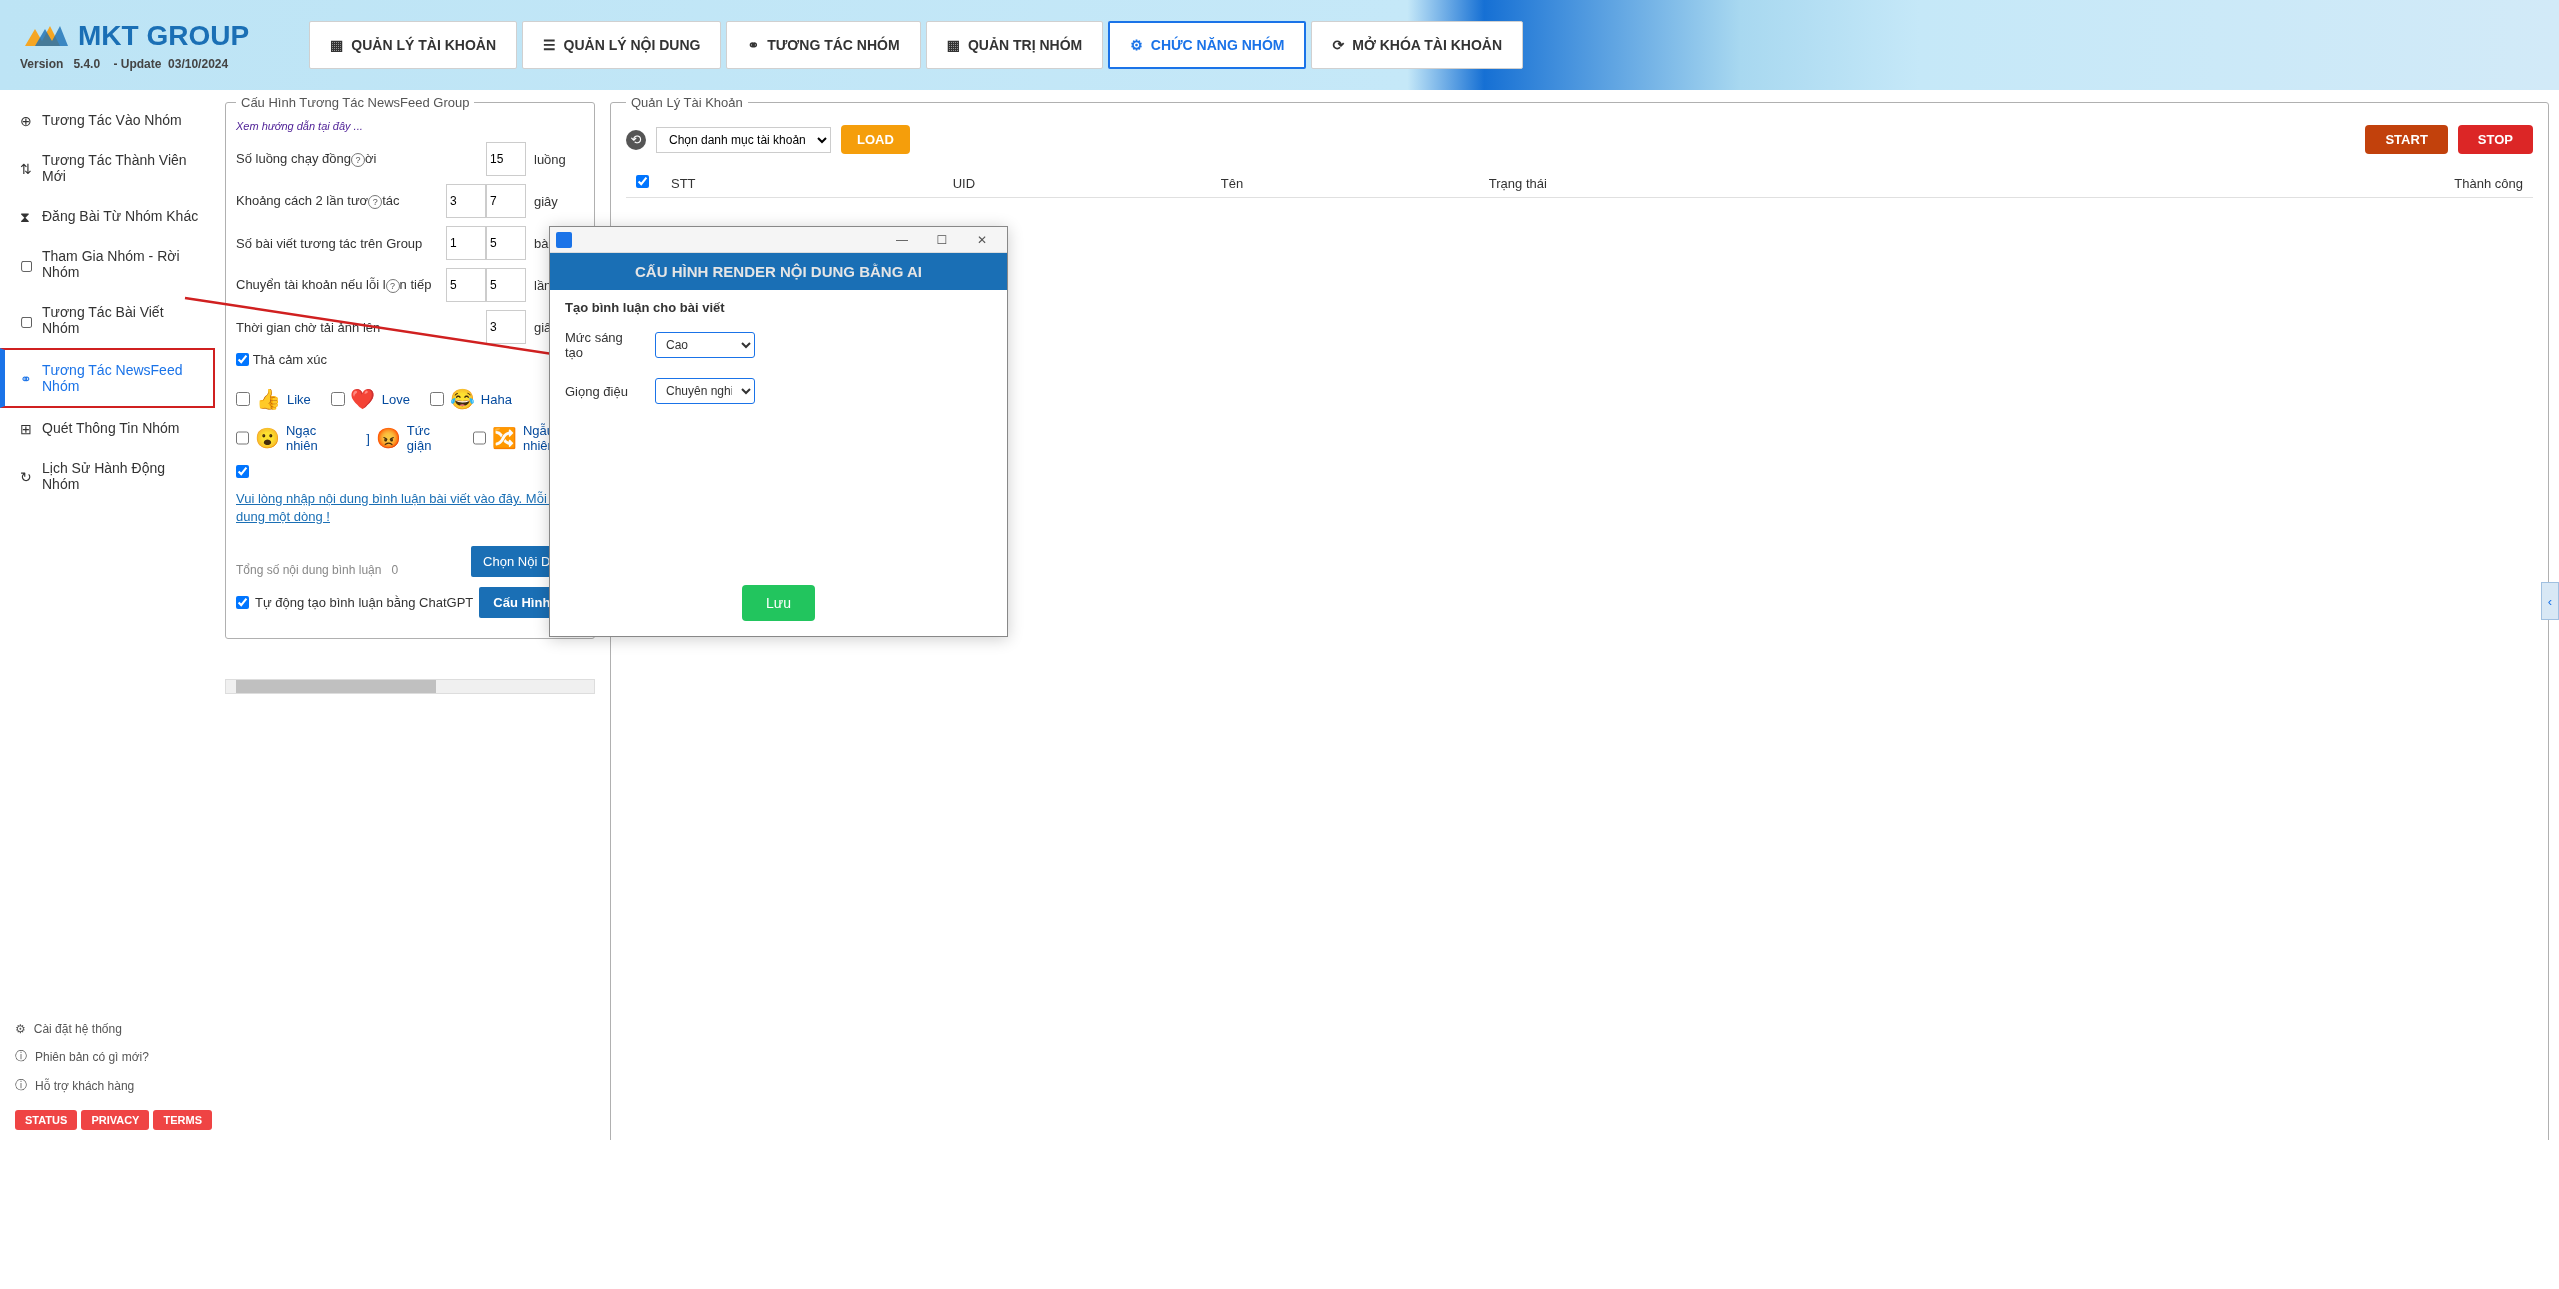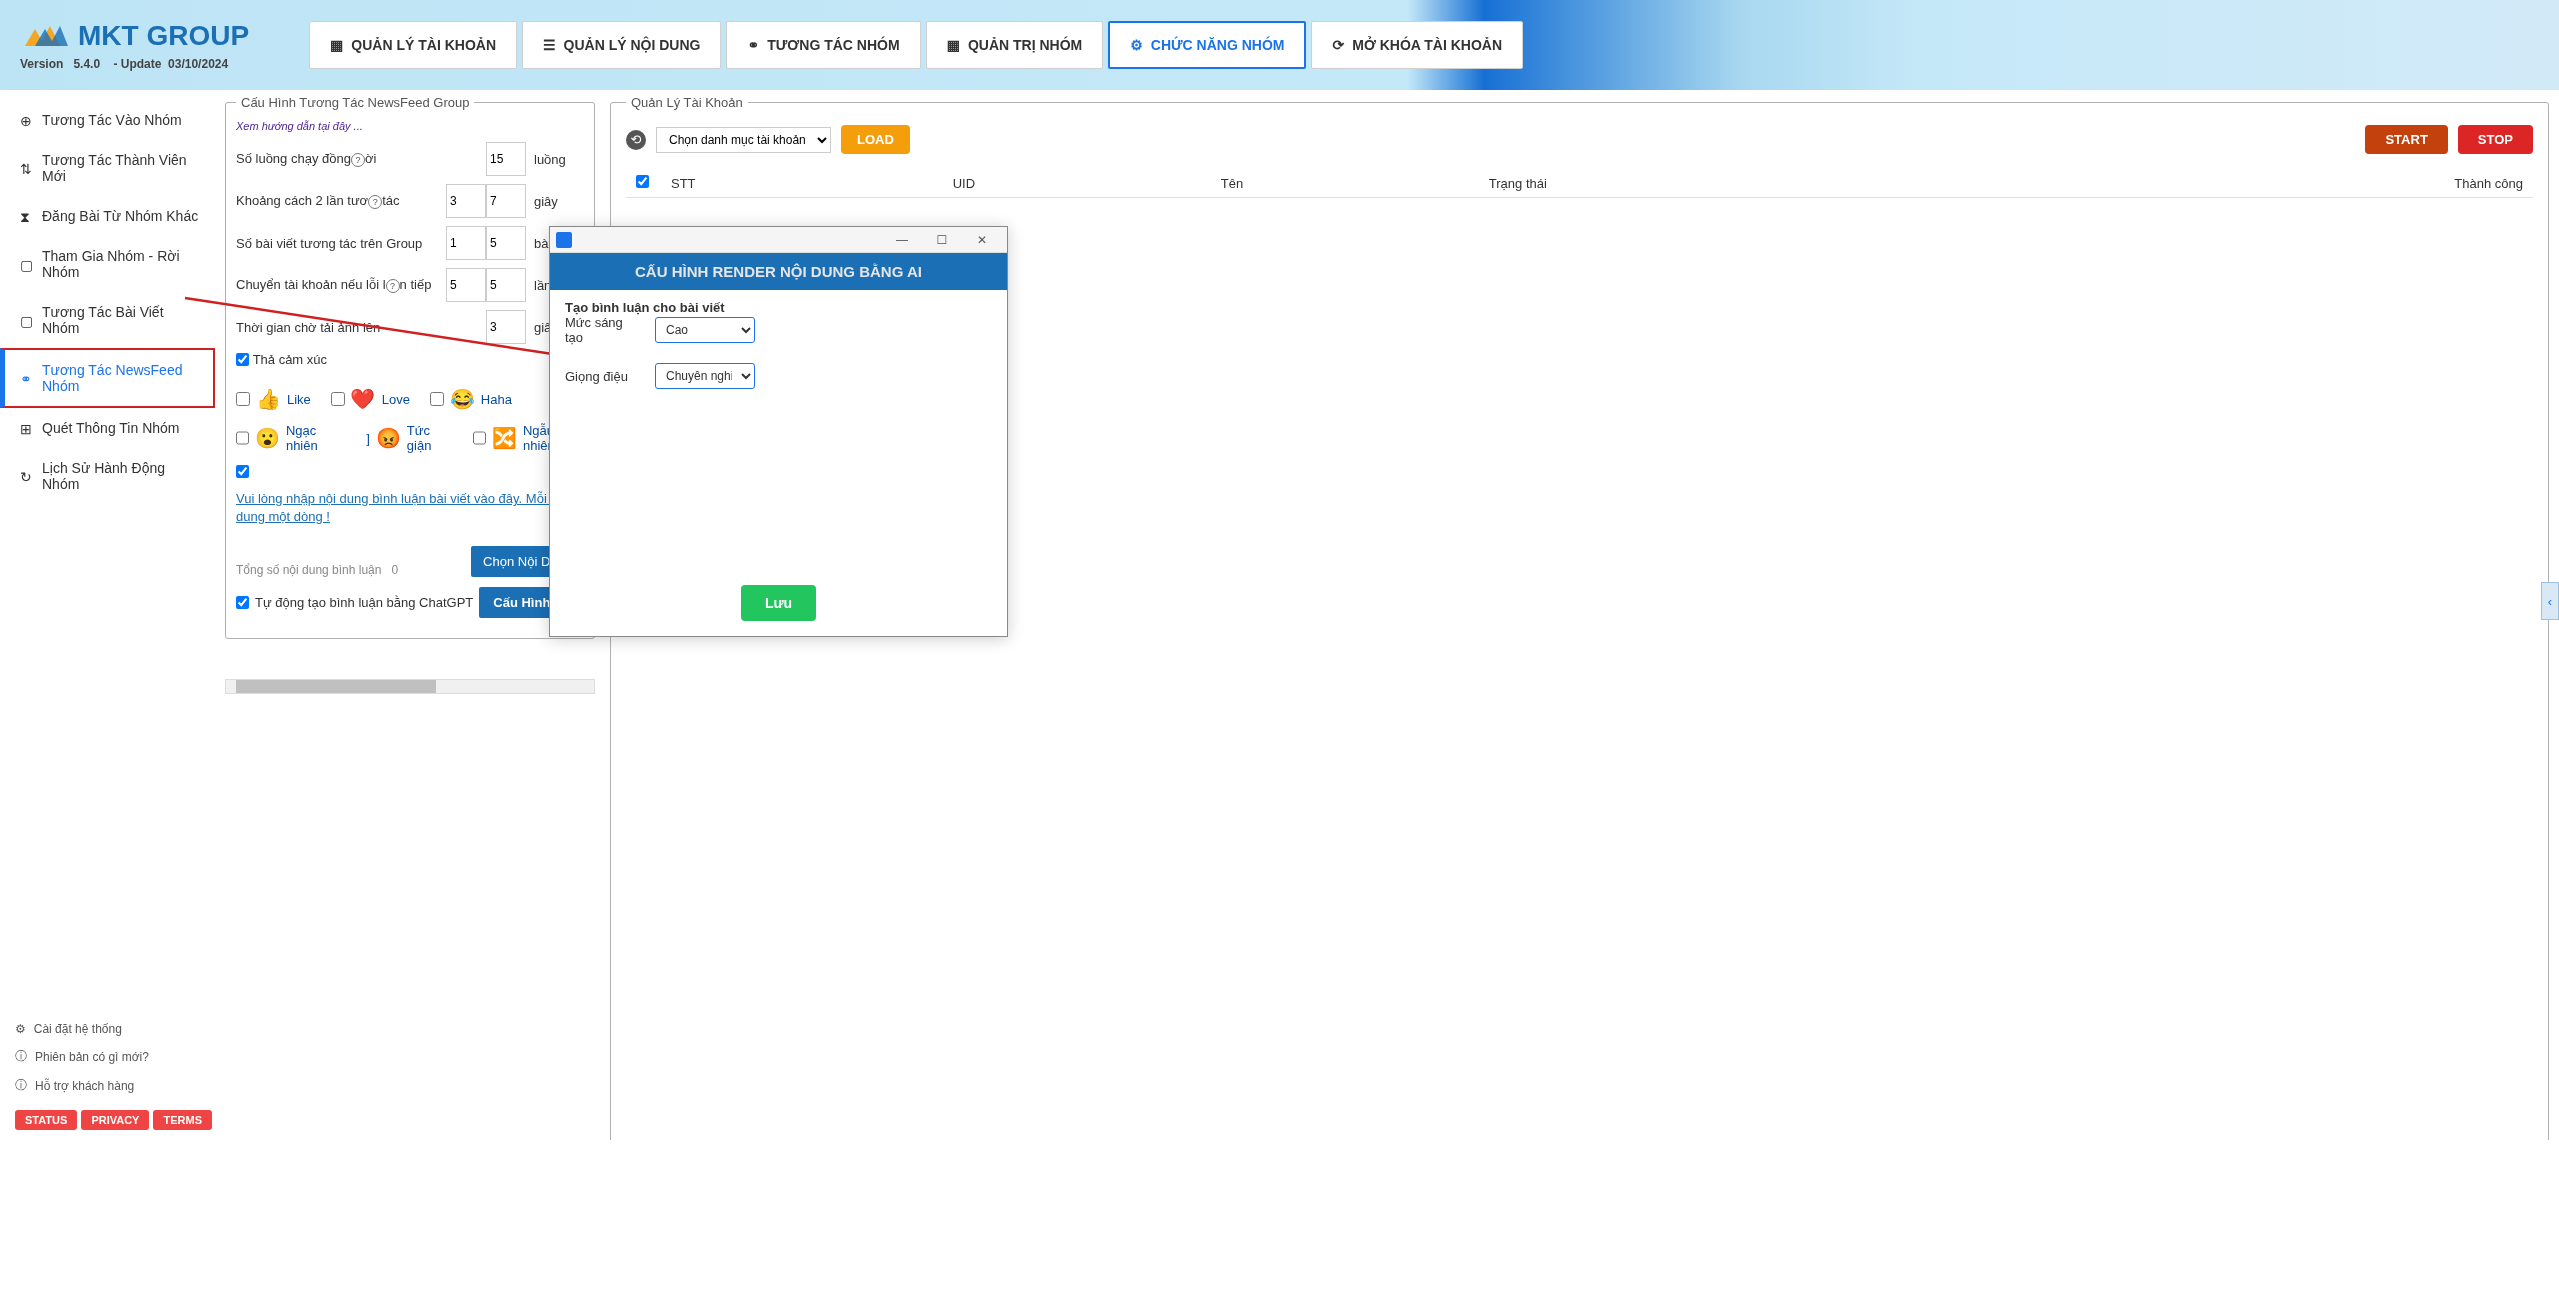--- a/index.html
+++ b/index.html
@@ -76,26 +76,26 @@
 .account-table th { text-align: left; padding: 6px 10px; font-size: 13px; font-weight: normal; color: #333; border-bottom: 1px solid #e0e0e0;}
 .account-table th:first-child { width: 35px; }
 
 
 .dialog { position: absolute; left: 549px; top: 226px; width: 459px; background: #fff; border: 1px solid #888; box-shadow: 0 2px 15px rgba(0,0,0,0.2); z-index: 100; }
 .dialog-titlebar { height: 26px; background: #f5f5f5; display: flex; align-items: center; justify-content: flex-end; padding: 0 5px; border-bottom: 1px solid #ddd;}
 .dialog-titlebar .tb-icon { position: absolute; left: 6px; top: 5px; width: 16px; height: 16px; background: #1a73e8; border-radius: 2px;}
 .tb-btn { width: 40px; height: 20px; display: flex; align-items: center; justify-content: center; cursor: pointer; color: #555; font-size: 12px;}
 .dialog-header { background: #1a6fb5; color: #e5e5e5; padding: 10px; text-align: center; font-size: 15px; font-weight: bold; }
 .dialog-body { padding: 10px 15px 20px 15px; min-height: 280px; }
-.dialog-subtitle { font-size: 13px; font-weight: bold; }
+.dialog-subtitle { font-size: 13px; font-weight: bold; margin-bottom: 15px; }
 .dialog-row { display: flex; align-items: center; margin-bottom: 18px; gap: 15px; }
 .dialog-row label { width: 75px; font-size: 13px; }
 .dialog-select { width: 100px; height: 26px; border: 1px solid #1a73e8; border-radius: 3px; padding: 0 6px; font-size: 12px; background: #fff; color: #333;}
 .dialog-footer { display: flex; justify-content: center; padding: 15px; }
-.btn-save { background: #22c55e; color: #fff; border: none; padding: 10px 24px; font-size: 14px; font-weight: bold; border-radius: 4px; cursor: pointer; }
+.btn-save { background: #22c55e; color: #fff; border: none; padding: 10px 24px; font-size: 14px; font-weight: normal; border-radius: 4px; cursor: pointer; }
 
 
 .red-box { position: absolute; border: 3px solid #d02020; pointer-events: none; }
 .arrow-svg { position: absolute; pointer-events: none; }
 
 .side-toggle { position: absolute; right: 0; top: 582px; width: 18px; height: 38px; background: #d8e8f5; border: 1px solid #a0c0e0; display: flex; align-items: center; justify-content: center; cursor: pointer; color: #1a73e8;}
 
 .q-circ { display:inline-flex; width:14px; height:14px; border:1px solid #777; border-radius:50%; align-items:center; justify-content:center; font-size:9px; color:#555; }
 </style>
 </head>

